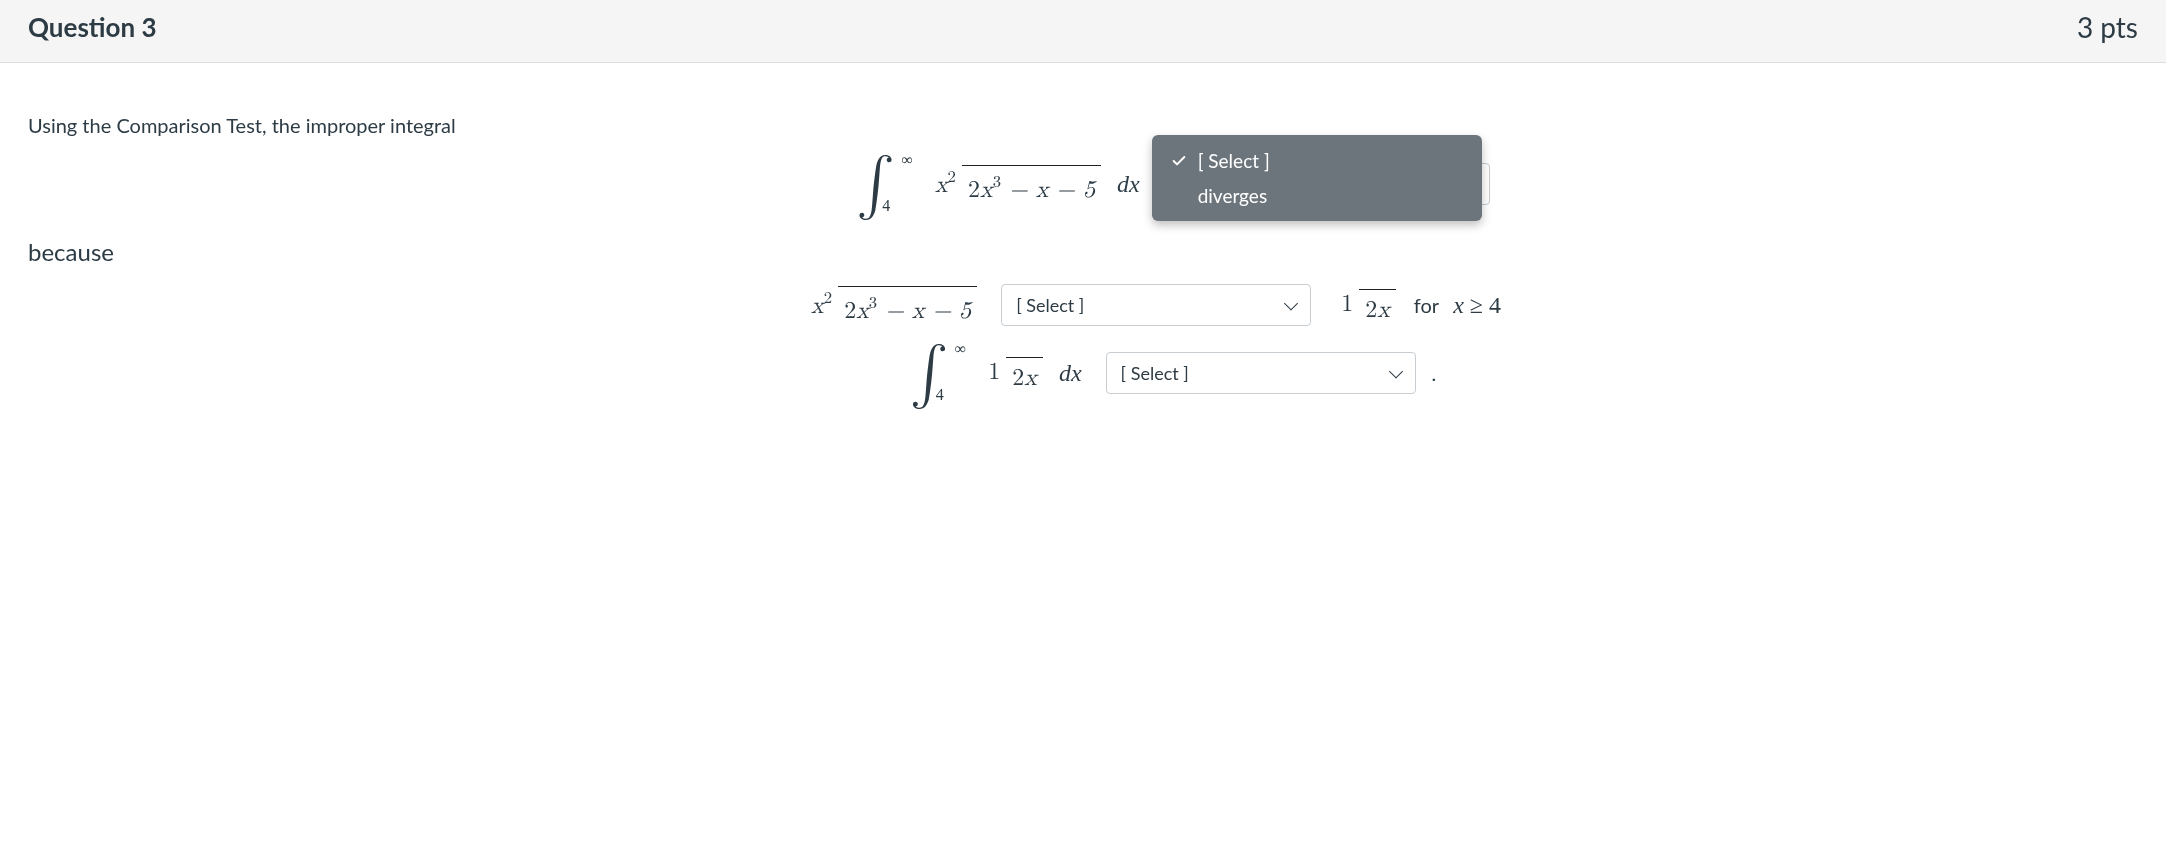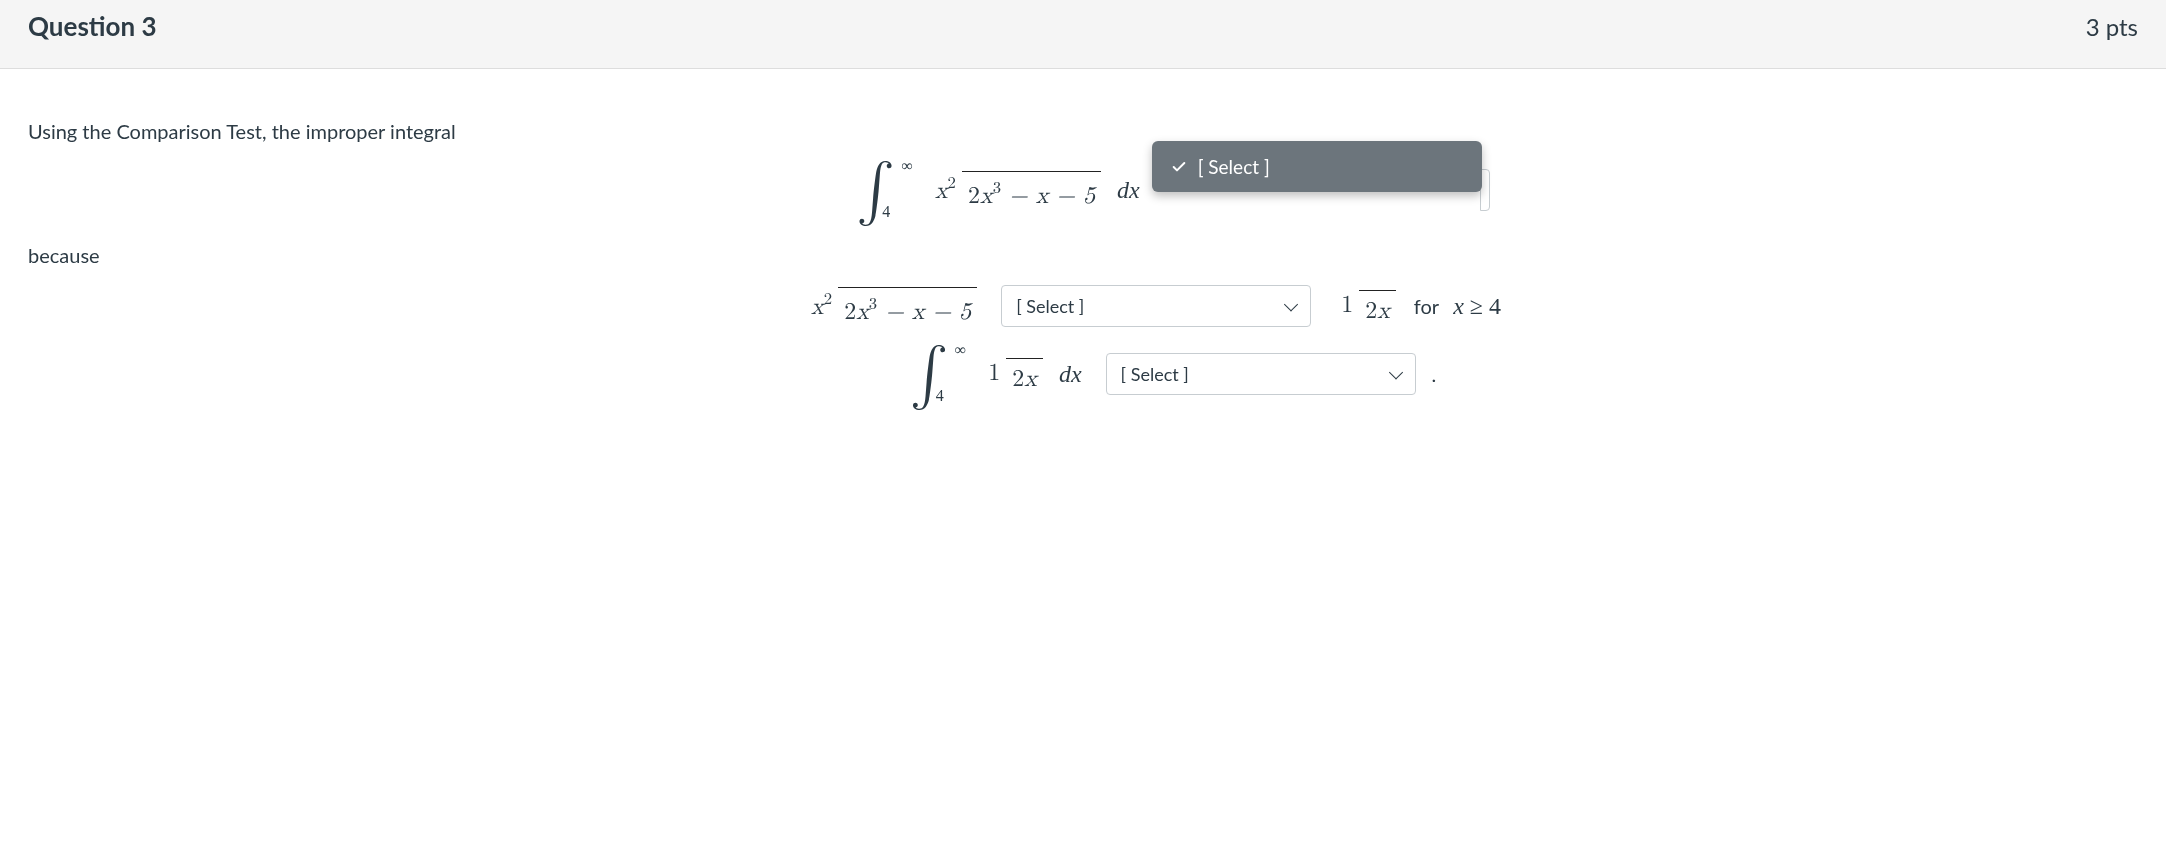--- a/index.html
+++ b/index.html
@@ -9,29 +9,29 @@
     color: #2d3b45;
     background: #fff;
     font-size: 19px;
   }
   .q-header {
     display: flex;
     justify-content: space-between;
     align-items: center;
     background: #f5f5f5;
     border-bottom: 1px solid #ddd;
-    padding: 10px 28px 26px 28px;
+    padding: 10px 28px 18px 28px;
   }
   .q-title {
     font-weight: 700;
     font-size: 26px;
     color: #2d3b45;
   }
   .q-pts {
-    font-size: 24px;
+    font-size: 28px;
     color: #2d3b45;
     text-align: center;
   }
   .q-body {
     padding: 50px 28px 40px 28px;
   }
   .prompt-line {
     margin: 0 0 4px 0;
     font-size: 20px;
   }
@@ -143,21 +143,21 @@
     font-size: 19px;
     cursor: pointer;
   }
   .dd-check {
     width: 18px;
     display: inline-flex;
     justify-content: center;
   }
   .dd-check svg { width: 16px; height: 16px; }
   .connector {
-    font-size: 20px;
+    font-size: 24px;
     margin: 24px 0 10px 0;
   }
   .period-dot {
     font-size: 20px;
     margin-left: 6px;
   }
 </style>
 </head>
 <body>
 
@@ -186,20 +186,24 @@
     <div style="position:relative; display:inline-block; margin-left:4px;">
       <div class="dropdown-open" style="left:-2px; top:-28px;">
         <div class="dd-item">
           <span class="dd-check">
             <svg viewBox="0 0 24 24" fill="none" stroke="#fff" stroke-width="3" stroke-linecap="round" stroke-linejoin="round">
                 <polyline points="20 6 9 17 4 12"></polyline>
               </svg>
           </span>
           <span>[ Select ]</span>
         </div>
+        <div class="dd-item">
+          <span class="dd-check"></span>
+          <span>diverges</span>
+        </div>
       </div>
 
       <div class="select-edge" style="margin-left:326px;"></div>
     </div>
   </div>
 
   <div class="connector">because</div>
 
   <div class="row" style="justify-content:center; margin-left:140px;">
     <span class="frac">

